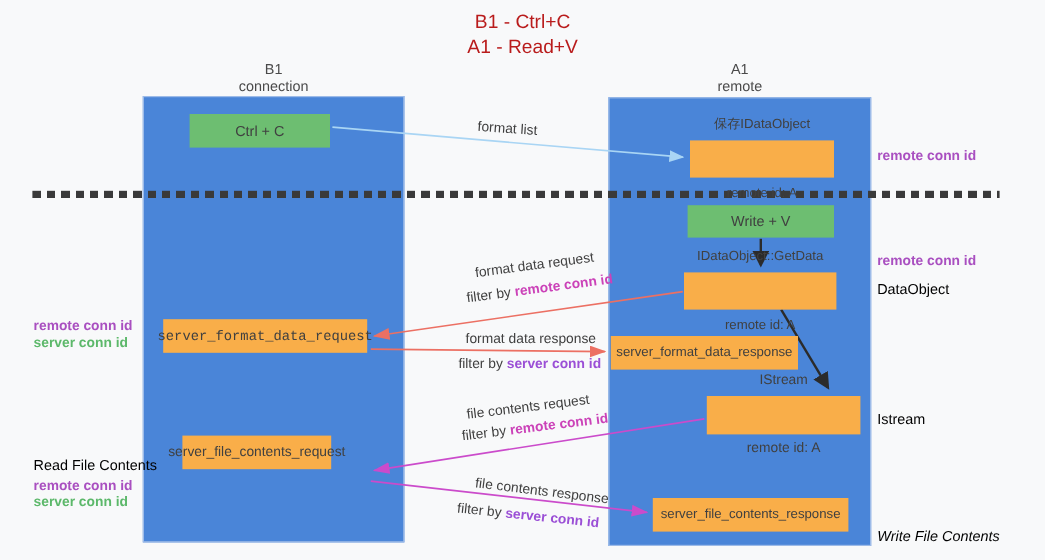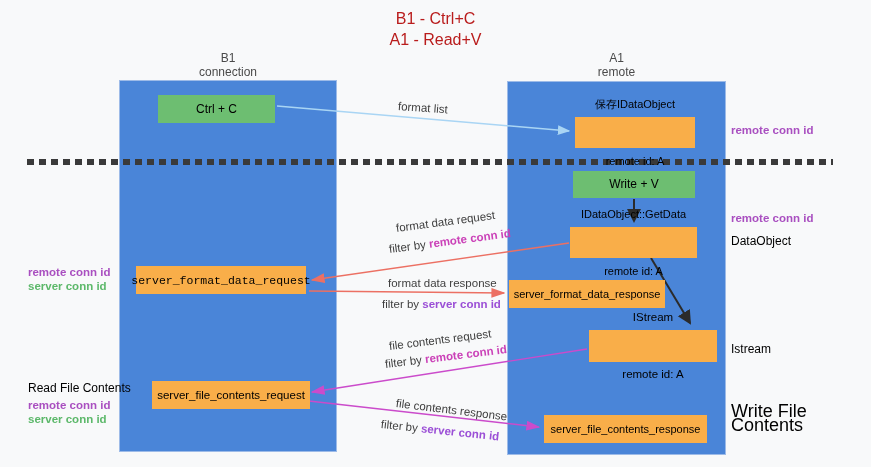--- a/index.html
+++ b/index.html
@@ -21,33 +21,33 @@
   .column.left{left:119px;top:80px;width:218px;height:372px;}
   .column.right{left:507px;top:81px;width:219px;height:374px;}
   
   .separator{
     left:27px;top:159px;width:806px;height:6px;
     background:repeating-linear-gradient(90deg,#3a3a3a 0 7px,transparent 7px 12px);
   }
   
   .box{
     display:flex;align-items:center;justify-content:center;flex-direction:column;
-    color:#000000;text-align:center;font-size:11.5px;line-height:13px;box-sizing:border-box;
+    color:#404040;text-align:center;font-size:11.5px;line-height:13px;box-sizing:border-box;
     z-index:3;
   }
   .green{background:#6dbe71;}
   .orange{background:#f9ae49;gap:44px;}
   .ctrl-c{left:158px;top:95px;width:117px;height:28px;font-size:12px;}
   .save-ido{left:575px;top:117px;width:120px;height:31px;font-size:11px;}
   .ctrl-v{left:573px;top:171px;width:122px;height:27px;font-size:12px;}
   .getdata{left:570px;top:227px;width:127px;height:31px;font-size:11px;}
   .fmt-req{left:136px;top:266px;width:170px;height:28px;font-family:Liberation Mono, monospace;}
   .fmt-resp{left:509px;top:280px;width:156px;height:28px;font-size:11px;}
   .istream{left:589px;top:330px;width:128px;height:32px;}
-  .file-req{left:152px;top:381px;width:158px;height:28px;}
+  .file-req{left:152px;top:363px;width:124px;height:28px;}
   .file-resp{left:544px;top:415px;width:163px;height:28px;font-size:11px;}
   
   .side{font-size:11.5px;line-height:14px;z-index:3;}
   .purple{color:#a94fc0;font-weight:bold;}
   .greent{color:#5cb86a;font-weight:bold;}
   .magenta{color:#cb42b8;font-weight:bold;}
   .violet{color:#9b4fd6;font-weight:bold;}
   .plain{color:#000000;font-weight:normal;}
   .r-label{left:731px;}
   
@@ -139,21 +139,21 @@
   </div>
 
   <div class="abs box orange file-resp">
     <div>server_file_contents_response</div>
   </div>
 
   <div class="abs side purple r-label" style="top:123px;">remote conn id</div>
   <div class="abs side purple r-label" style="top:211px;">remote conn id</div>
   <div class="abs side plain r-label" style="top:234px;font-size:12px;">DataObject</div>
   <div class="abs side plain r-label" style="top:342px;font-size:12px;">Istream</div>
-  <div class="abs side plain r-label" style="top:404px;font-size:18px;">Write File Contents</div>
+  <div class="abs side plain r-label" style="top:440px;font-size:12px;font-style:italic;">Write File Contents</div>
 
   <div class="abs side" style="left:28px;top:265px;">
     <div class="purple">remote conn id</div>
     <div class="greent">server conn id</div>
   </div>
   <div class="abs side" style="left:28px;top:381px;">
     <div class="plain" style="font-size:12px;margin-bottom:3px;">Read File Contents</div>
     <div class="purple">remote conn id</div>
     <div class="greent">server conn id</div>
   </div>

